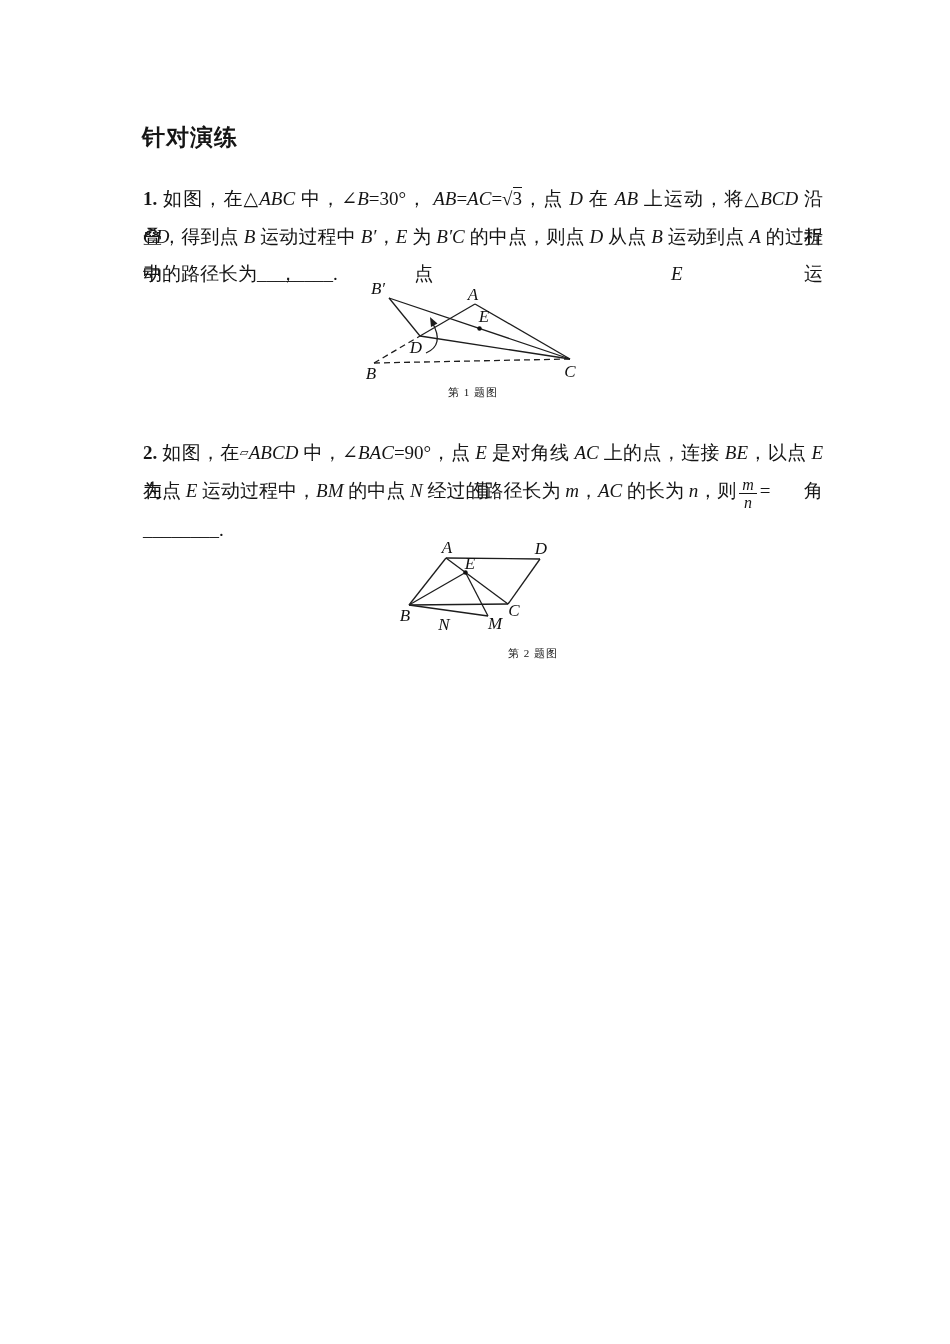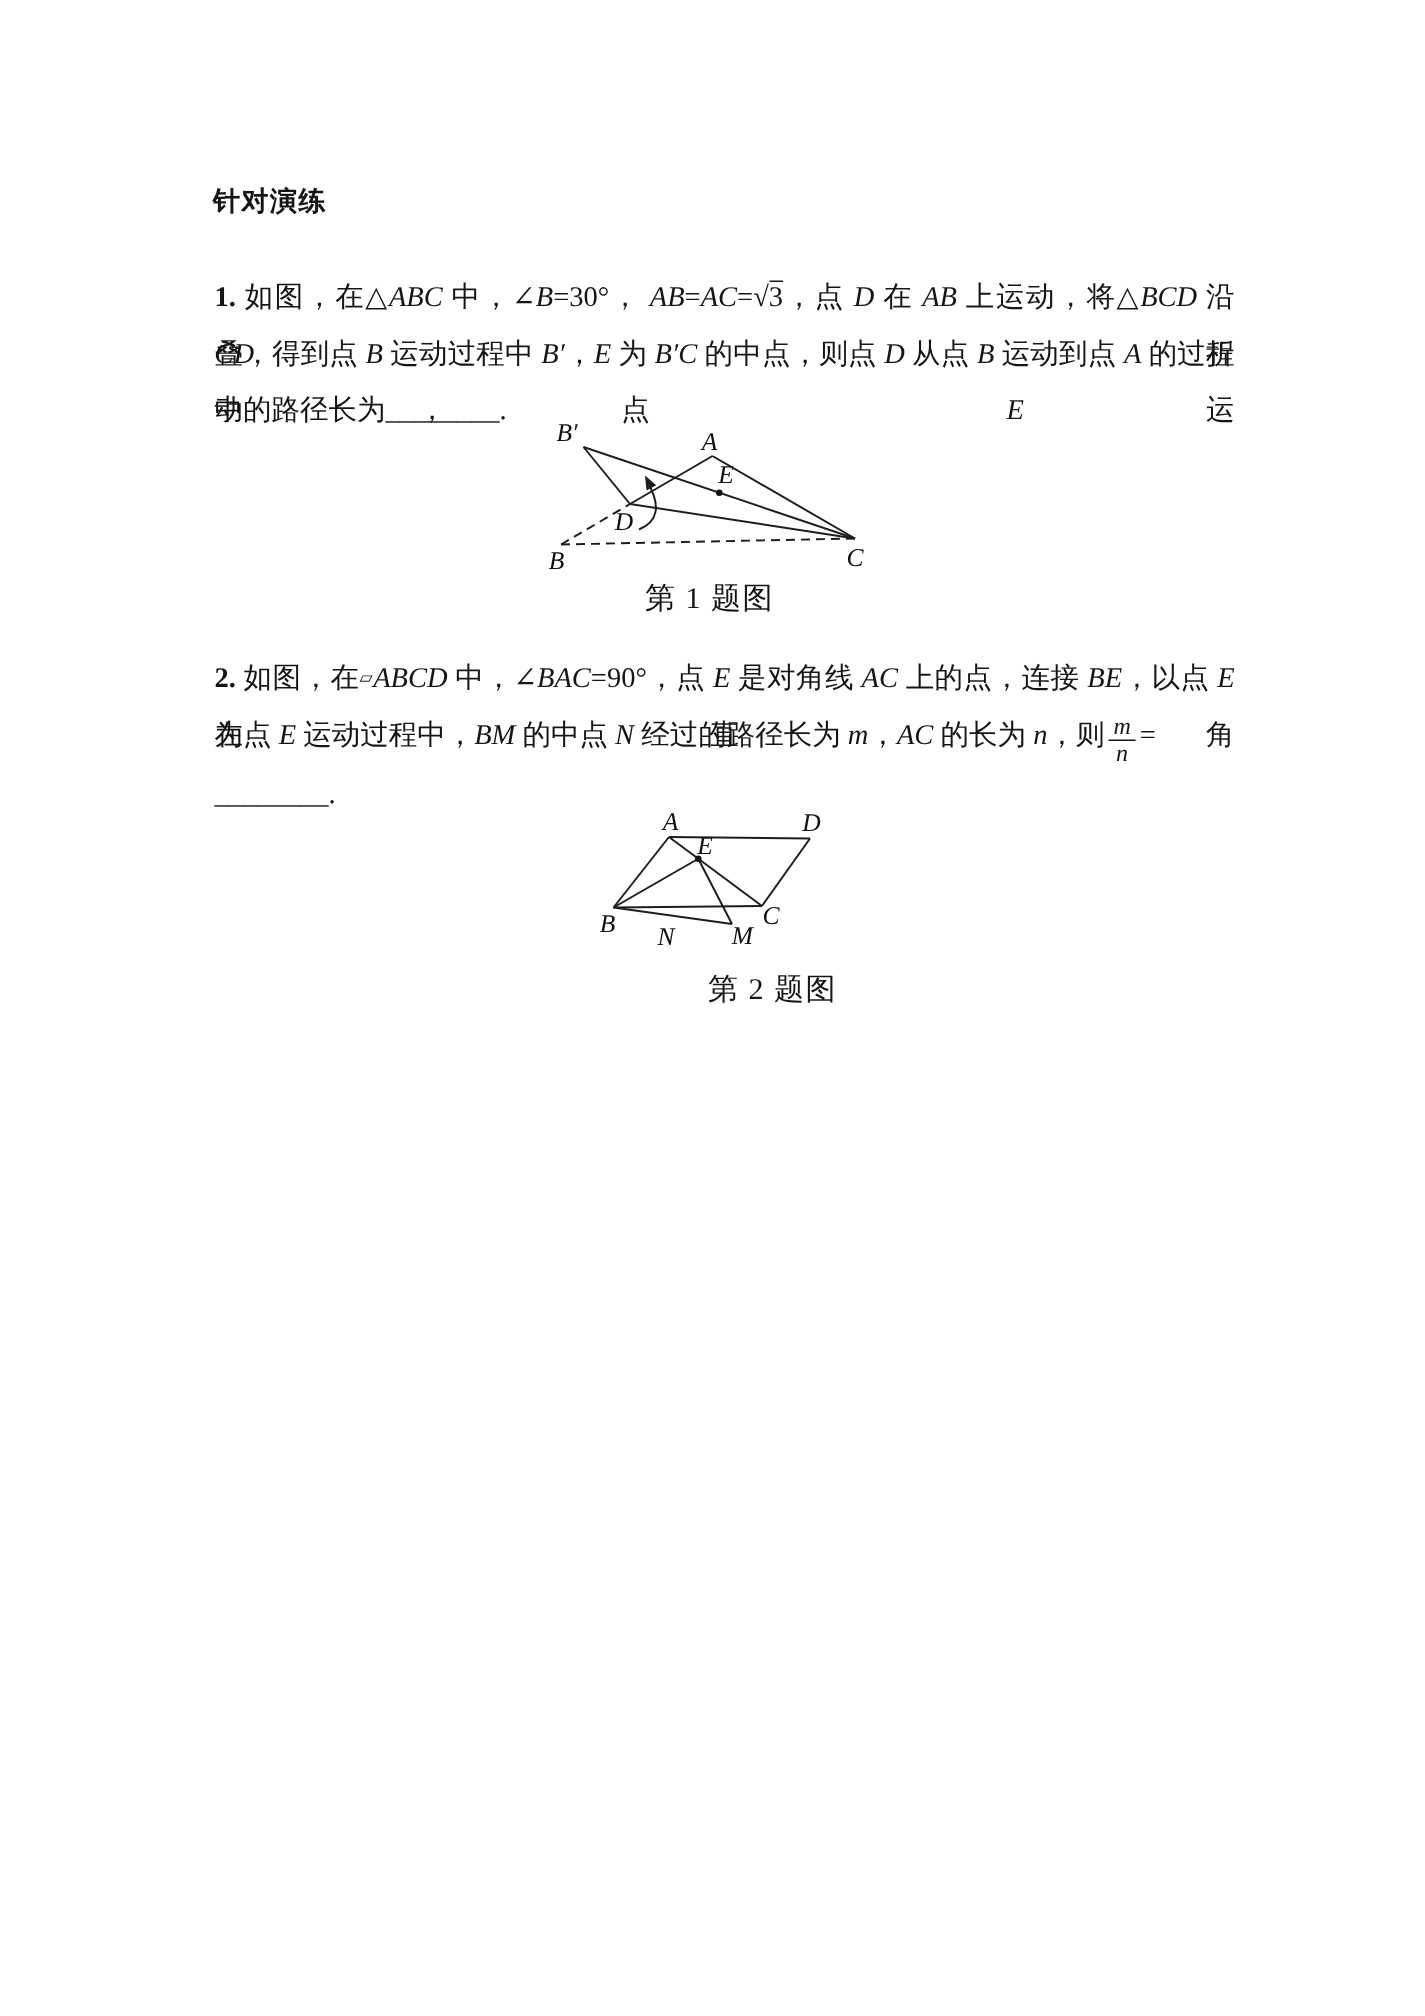--- a/index.html
+++ b/index.html
@@ -4,39 +4,39 @@
 <style>
   html,body { margin:0; padding:0; }
   body {
     width:950px; height:1344px; background:#ffffff; position:relative;
     font-family:"Liberation Serif","DejaVu Serif",serif; color:#151515;
     overflow:hidden;
   }
   .heading {
     position:absolute; left:142px; top:122px;
     font-family:"Liberation Sans","DejaVu Sans",sans-serif;
-    font-weight:700; font-size:18px; letter-spacing:1px;
+    font-weight:700; font-size:23px; letter-spacing:1px;
   }
   .prob { position:absolute; left:143px; width:680px; font-size:19px; }
   .prob .line { line-height:37.5px; height:37.5px; }
   .prob .line.full { text-align:justify; text-align-last:justify; }
   #p1 { top:180px; }
   #p2 { top:434px; }
   .v   { font-style:italic; }
   .num { font-weight:700; }
   .sq  { border-top:1.2px solid #151515; }
   .psym{ font-size:0.6em; vertical-align:3px; }
   .blank { letter-spacing:0px; }
   .frac { display:inline-block; vertical-align:-11px; text-align:center; line-height:1; margin:0 3px; }
   .fnum,.fden { display:block; font-style:italic; font-size:16px; line-height:17px; padding:0 3px; }
   .fnum { border-bottom:1.2px solid #151515; }
   .fig { position:absolute; }
   #fig1 { left:352px; top:276px; }
   #fig2 { left:392px; top:538px; }
-  .caption { position:absolute; font-size:20px; letter-spacing:1px; }
+  .caption { position:absolute; font-size:11px; letter-spacing:1px; }
   #cap1 { left:352px; top:385px; width:242px; text-align:center; }
   #cap2 { left:392px; top:646px; width:166px; text-align:right; }
   svg line, svg path { stroke:#1d1d1d; stroke-width:1.3; fill:none; }
   svg .dash { stroke-dasharray:6 4; }
   svg text {
     font-family:"Liberation Serif","DejaVu Serif",serif;
     font-style:italic; font-size:17px; fill:#111; stroke:none;
   }
   svg .dot { fill:#111; stroke:none; }
   svg .arrowhead { fill:#1d1d1d; stroke:none; }

